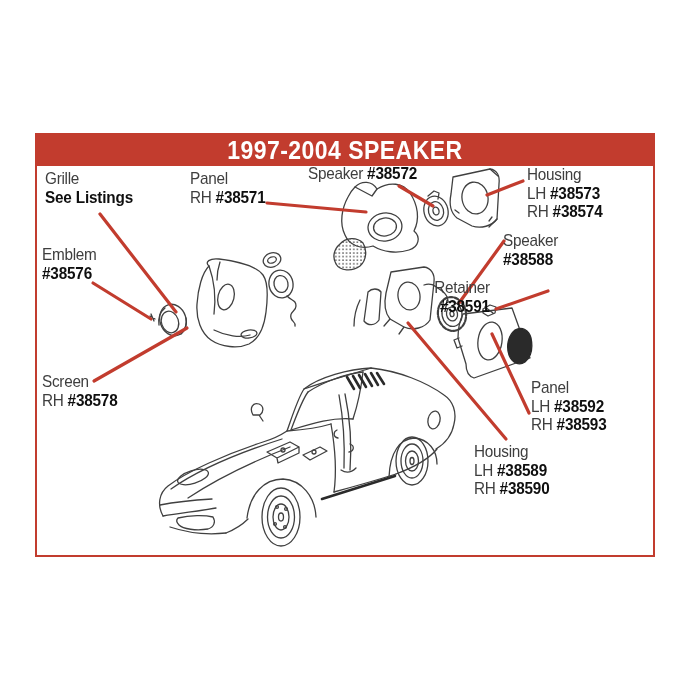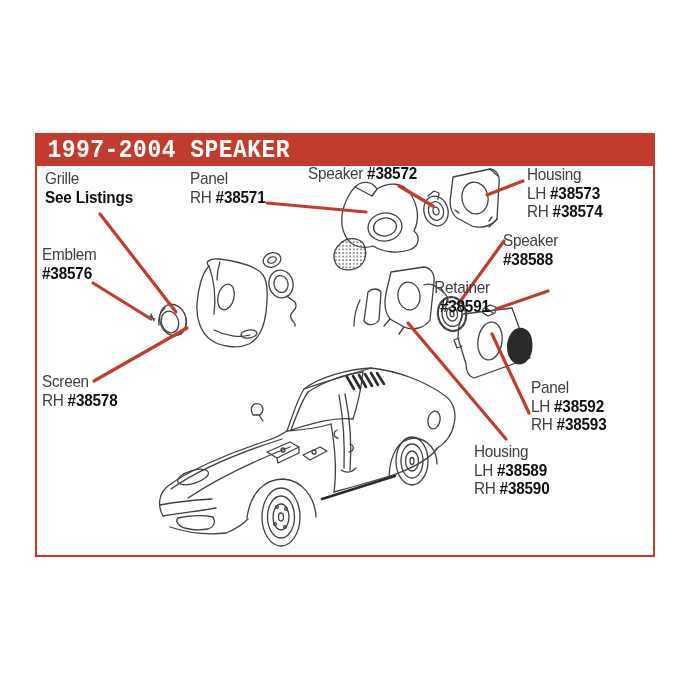--- a/index.html
+++ b/index.html
@@ -14,21 +14,21 @@
     font-family:"Liberation Sans", sans-serif;
   }
   .frame {
     position:absolute; left:35px; top:133px; width:620px; height:424px;
     border:2px solid var(--accent-red, #c23c2e);
     box-sizing:border-box; background:transparent;
   }
   .banner {
     position:absolute; left:0; top:0; width:100%; height:31px;
     background:var(--accent-red, #c23c2e);
-    display:flex; align-items:center; justify-content:flex-start;font-family:Liberation Mono, monospace;
+    display:flex; align-items:center; justify-content:center;
   }
   .banner-title {
     color:#ffffff; font-weight:700; font-size:25px; letter-spacing:0.5px;
     transform:scaleX(0.92); transform-origin:center center; white-space:nowrap;
   }
   svg#art { position:absolute; left:0; top:0; width:680px; height:680px; }
   .labels { position:absolute; left:0; top:0; width:548px; height:680px; pointer-events:none; }
   .label {
     position:absolute; font-size:17px; line-height:18.5px; color:var(--ink, #3e3e3e);
     letter-spacing:-0.3px; white-space:nowrap;

